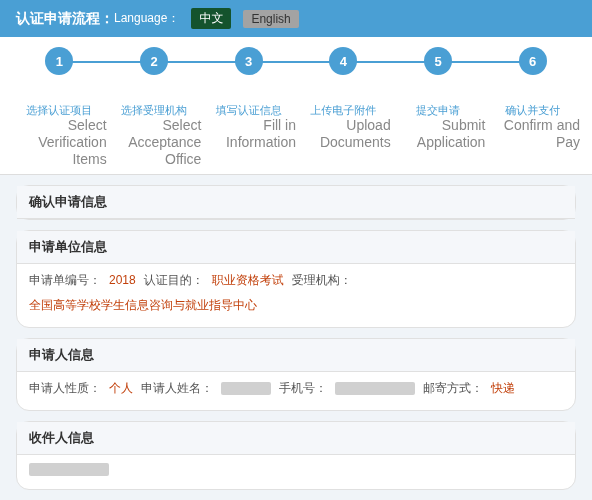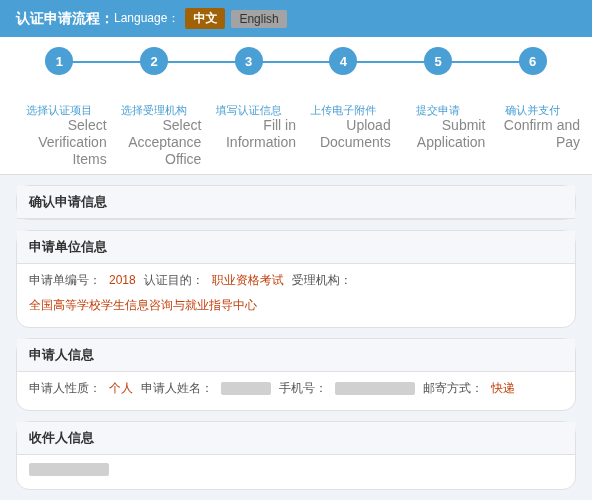--- a/index.html
+++ b/index.html
@@ -21,37 +21,36 @@
       justify-content: flex-start;
     }
     .top-bar-title {
       color: #fff;
       font-size: 14px;
       font-weight: bold;
     }
     .lang-area {
       display: flex;
       align-items: center;
-      gap: 6px;
+      gap: 12px;
     }
     .lang-label {
       color: #fff;
       font-size: 12px;
     }
     .lang-btn {
       padding: 2px 8px;
       border: none;
       cursor: pointer;
       font-size: 12px;
       border-radius: 2px;
     }
     .lang-btn.active {
-      background: #a16207;
-      color: #fff;
-      font-weight: bold;
+      background: #14532d;
+      color: #fff;
     }
     .lang-btn.inactive {
       background: #a3a3a3;
       color: #333;
     }
 
     
     .steps-container {
       background: #fff;
       padding: 10px 12px 6px;

